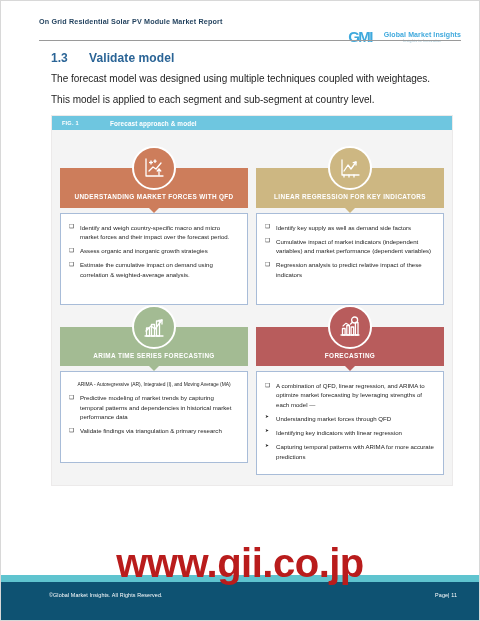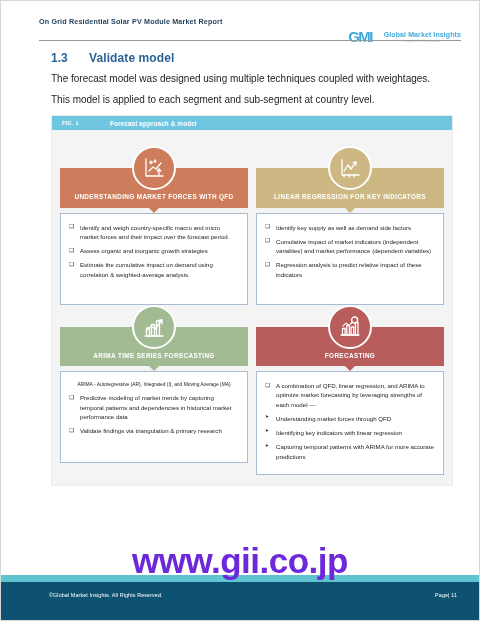--- a/index.html
+++ b/index.html
@@ -147,22 +147,22 @@
     content: "\27A4";
     position: absolute; left: 0; top: 0.2px;
     font-size: 4.6px; color: #1d1d1d;
   }
 
   
   .watermark {
     position: absolute;
     left: 0; right: 0; top: 540px;
     text-align: center;
-    font-size: 35px; font-weight: bold;
-    color: #6d28d9;
+    font-size: 40px; font-weight: bold;
+    color: #b91c1c;
     letter-spacing: -0.5px;
     font-family: "Liberation Sans", sans-serif;
     z-index: 20;
     pointer-events: none;
   }
 
   
   .footer-accent {
     position: absolute; left: 0; right: 0; bottom: 38px;
     height: 7px; background: #5fc4cf;

